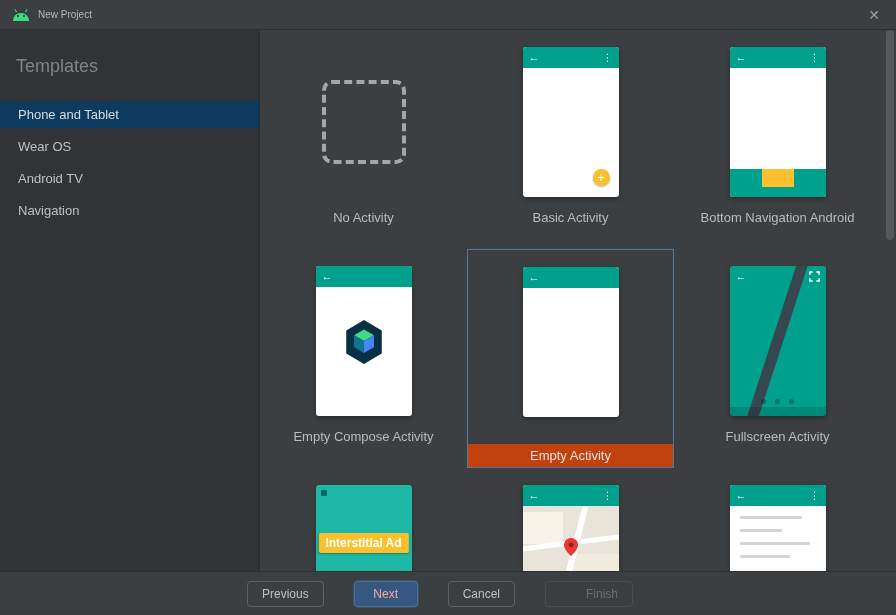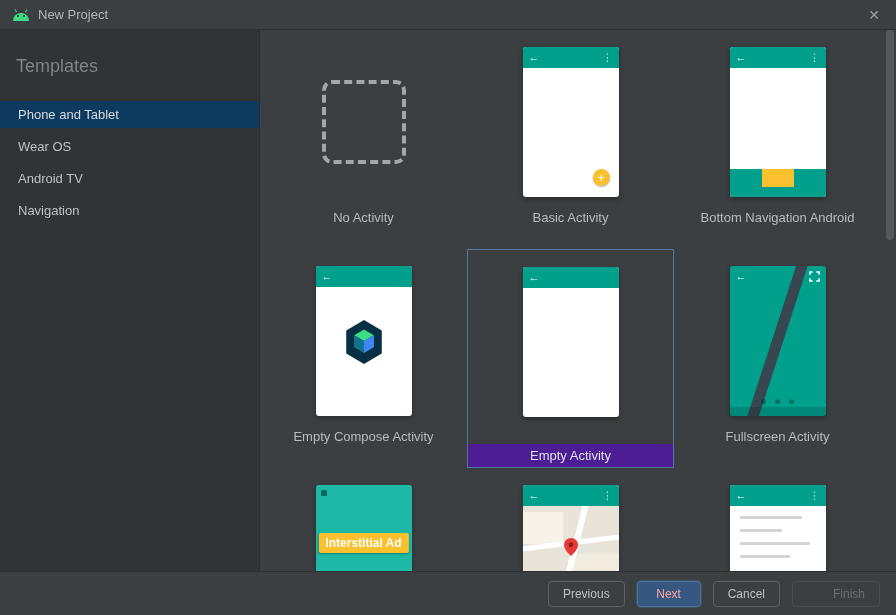--- a/index.html
+++ b/index.html
@@ -4,39 +4,39 @@
 <style>
   * { margin:0; padding:0; box-sizing:border-box; }
   html,body { width:896px; height:615px; overflow:hidden; background:#3c3f41;
     font-family:"Liberation Sans", sans-serif; }
   .window { width:896px; height:615px; display:flex; flex-direction:column;
     background:#3c3f41; color:#bbbbbb; }
 
   
   .titlebar { flex:0 0 30px; display:flex; align-items:center; padding:0 12px;
     border-bottom:1px solid #2d2f30; }
-  .titlebar .title { margin-left:8px; font-size:13px; color:#b2b6ba; }
+  .titlebar .title { margin-left:8px; font-size:10px; color:#b2b6ba; }
   .close-btn { margin-left:auto; color:#9ba0a4; font-size:14px; padding:0 4px; cursor:default; }
 
   
   .body { flex:1; display:flex; min-height:0; }
   .sidebar { flex:0 0 260px; background:#313335; border-right:1px solid #2a2c2d; padding-top:16px; }
   .sidebar-header { color:#7e8487; font-size:18px; padding:10px 16px 24px; }
   .side-item { height:27px; display:flex; align-items:center; padding-left:18px;
     font-size:13px; color:#bdc1c4; margin-bottom:5px; cursor:default; }
   .side-item.selected { background:#0d3a5e; color:#d8dbde; }
 
   .main { flex:1; position:relative; overflow:hidden; }
   .grid { display:grid; grid-template-columns:repeat(3,207px); grid-auto-rows:219px; }
   .cell { display:flex; flex-direction:column; align-items:center; position:relative; cursor:default; }
   .card-zone { margin-top:17px; height:150px; display:flex; align-items:center; justify-content:center; }
   .card-label { margin-top:13px; font-size:13px; color:#b8bcbf; text-align:center; }
   .cell.selected { border:1px solid #53789b; }
   .cell.selected .card-label { position:absolute; bottom:0; left:0; right:0;
-    background:#4c1d95; color:#dde3e8; padding:4px 0; margin:0; }
+    background:#c2410c; color:#dde3e8; padding:4px 0; margin:0; }
 
   
   .dashed-box { width:84px; height:84px; border:4px dashed #a3a7aa; border-radius:10px; }
 
   
   .phone { width:96px; height:150px; background:#ffffff; border-radius:3px;
     position:relative; overflow:hidden; box-shadow:0 2px 5px rgba(0,0,0,.35); }
   .ph-header { height:21px; background:#00a08d; display:flex; align-items:center;
     justify-content:space-between; padding:0 6px; }
   .ph-back { color:#fff; font-size:11px; line-height:1; }
@@ -75,21 +75,21 @@
   .map-block2 { position:absolute; top:48px; right:0; width:46px; height:44px; background:#f1ecdf; }
   .map-road-v { position:absolute; top:-10px; left:42px; width:6px; height:160px; background:#ffffff; transform:rotate(14deg); }
   .map-road-h { position:absolute; top:34px; left:-8px; width:120px; height:5px; background:#ffffff; transform:rotate(-7deg); }
   .map-pin { position:absolute; top:32px; left:50%; transform:translateX(-50%); }
 
   
   .form-line { height:3px; background:#d4d4d4; border-radius:1px; margin:10px 0 0 10px; }
 
   
   .footer { flex:0 0 44px; border-top:1px solid #2d2f30; display:flex; align-items:center;
-    justify-content:flex-end; gap:12px; padding-right:16px; background:#3c3f41; }
+    justify-content:center; gap:30px; padding-right:16px; background:#3c3f41; }
   .btn { min-width:64px; height:26px; padding:0 14px; background:#3c3f41;
     border:1px solid #5e6265; border-radius:4px; color:#bdc1c4; font-size:12px;
     font-family:"Liberation Sans", sans-serif; }
   .btn.default { background:#365880; border-color:#4d7299; color:#fca5a5;
     box-shadow:0 0 0 1px rgba(70,125,180,.3); }
   .btn.disabled { color:#6b6e70; border-color:#4a4d4f;padding-left:40px; }
 
   
   .scroll-thumb { position:absolute; top:0; right:2px; width:8px; height:210px;
     background:#5a5d5f; border-radius:4px; opacity:.85; }

